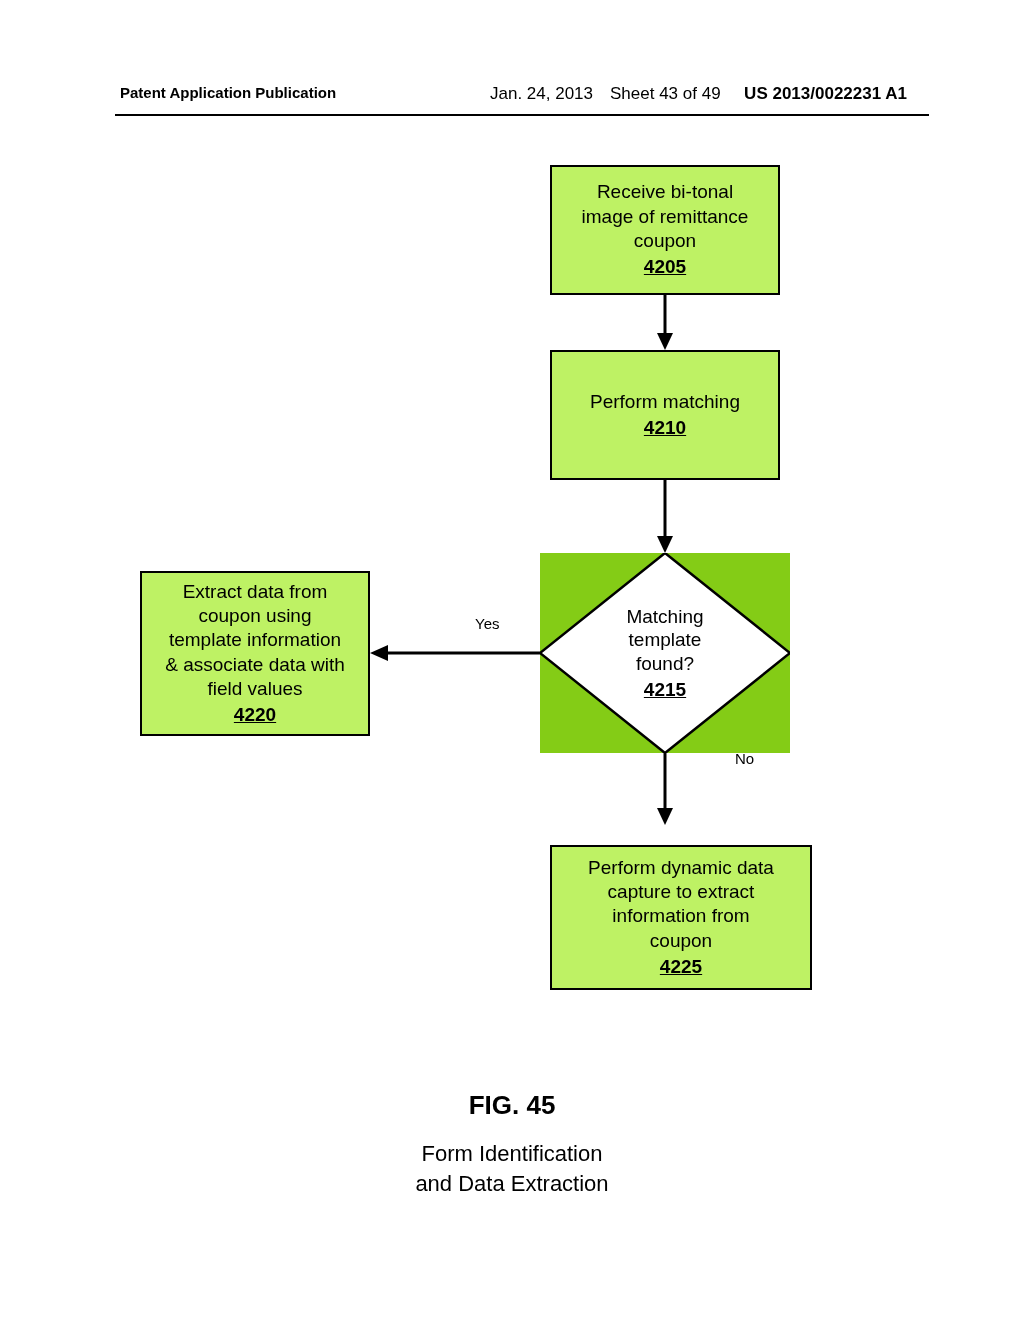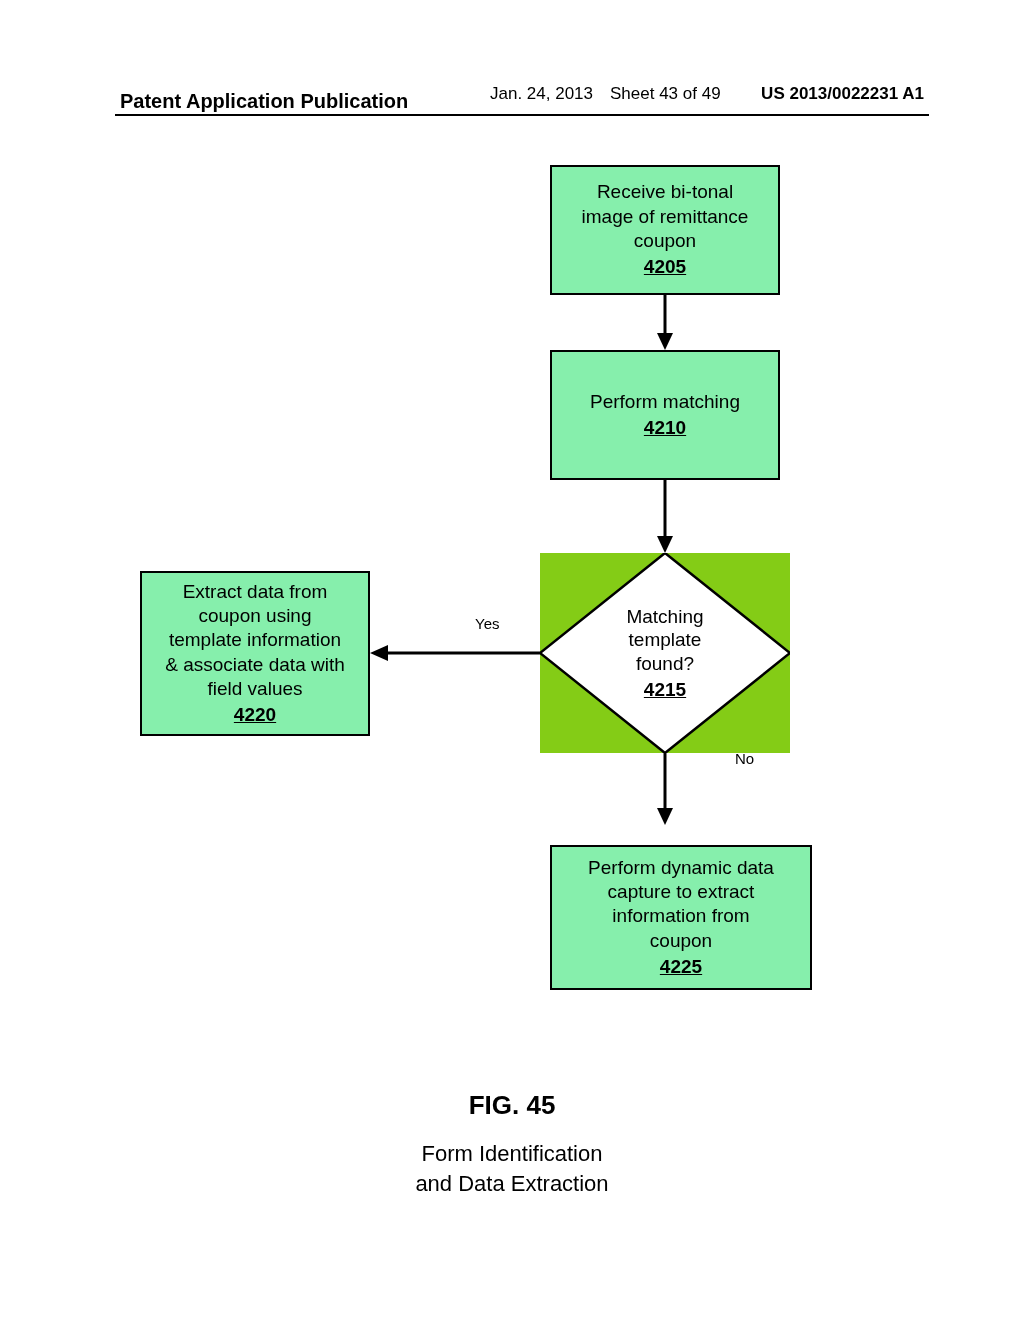--- a/index.html
+++ b/index.html
@@ -1,28 +1,28 @@
 <!DOCTYPE html>
 <html><head>
 <meta charset="utf-8">
 <style>
   * { box-sizing: border-box; margin: 0; padding: 0; }
   html, body { width: 1024px; height: 1320px; background: #fff; font-family: Arial, Helvetica, sans-serif; color: #000; }
   .page { position: relative; width: 1024px; height: 1320px; }
 
   .header { position: absolute; top: 84px; left: 120px; right: 100px; height: 28px; }
-  .hdr-left { position: absolute; left: 0; top: 0; font-weight: bold; font-size: 20px; margin-top: 6px; }
+  .hdr-left { position: absolute; left: 0; top: 0; font-weight: bold; font-size: 15px; }
   .hdr-date { position: absolute; left: 370px; top: 0; font-size: 17px; }
   .hdr-sheet { position: absolute; left: 490px; top: 0; font-size: 17px; }
-  .hdr-right { position: absolute; right: 0; top: 0; font-weight: bold; font-size: 17px; }
+  .hdr-right { position: absolute; right: 17px; top: 0; font-weight: bold; font-size: 17px; }
   .hdr-rule { position: absolute; top: 114px; left: 115px; right: 95px; height: 0; border-top: 2px solid #000; }
 
   .chart { position: absolute; top: 165px; left: 0; width: 1024px; height: 900px; }
 
-  .box { position: absolute; border: 2.5px solid #000; background: #86efac; text-align: center; display: flex; flex-direction: column; justify-content: center; align-items: center; padding: 6px 10px; font-size: 19px; line-height: 1.28; }
+  .box { position: absolute; border: 2.5px solid #000; background: #bef264; text-align: center; display: flex; flex-direction: column; justify-content: center; align-items: center; padding: 6px 10px; font-size: 19px; line-height: 1.28; }
   .box .num { font-weight: bold; text-decoration: underline; margin-top: 2px; }
 
   .diamond { position: absolute; background: #84cc16; }
   .diamond svg { position: absolute; inset: 0; }
   .diamond .dtext { position: absolute; inset: 0; display: flex; flex-direction: column; justify-content: center; align-items: center; text-align: center; font-size: 19px; line-height: 1.25; }
   .diamond .dtext .num { font-weight: bold; text-decoration: underline; margin-top: 2px; }
 
   .elabel { position: absolute; font-size: 15px; }
 
   .figblock { position: absolute; top: 1090px; left: 0; width: 1024px; text-align: center; }

